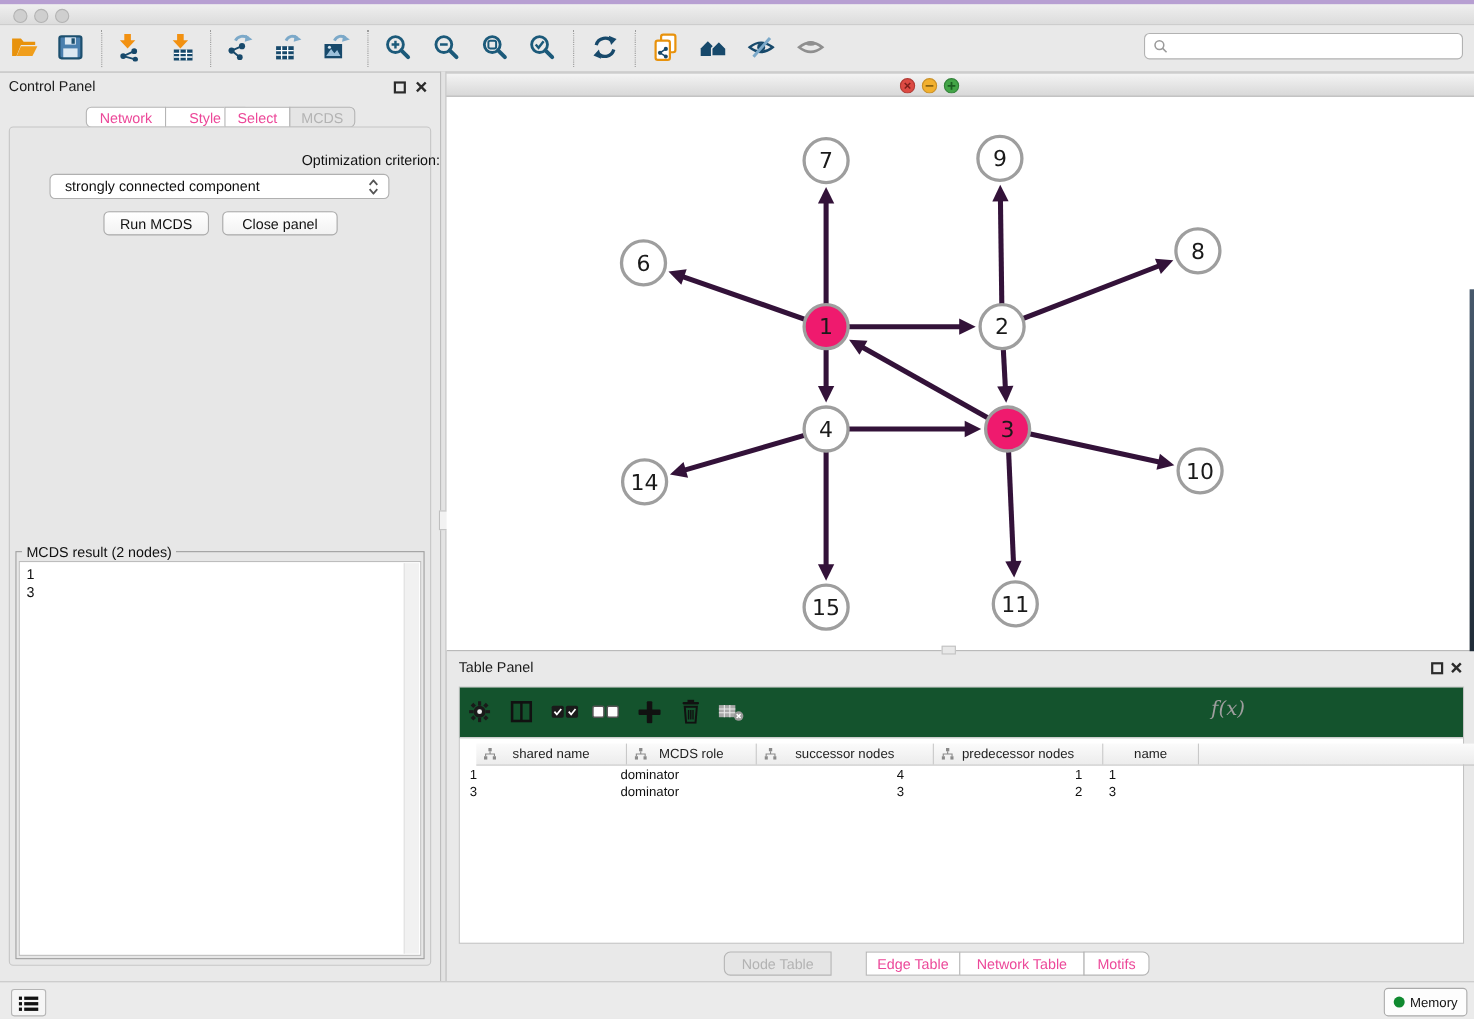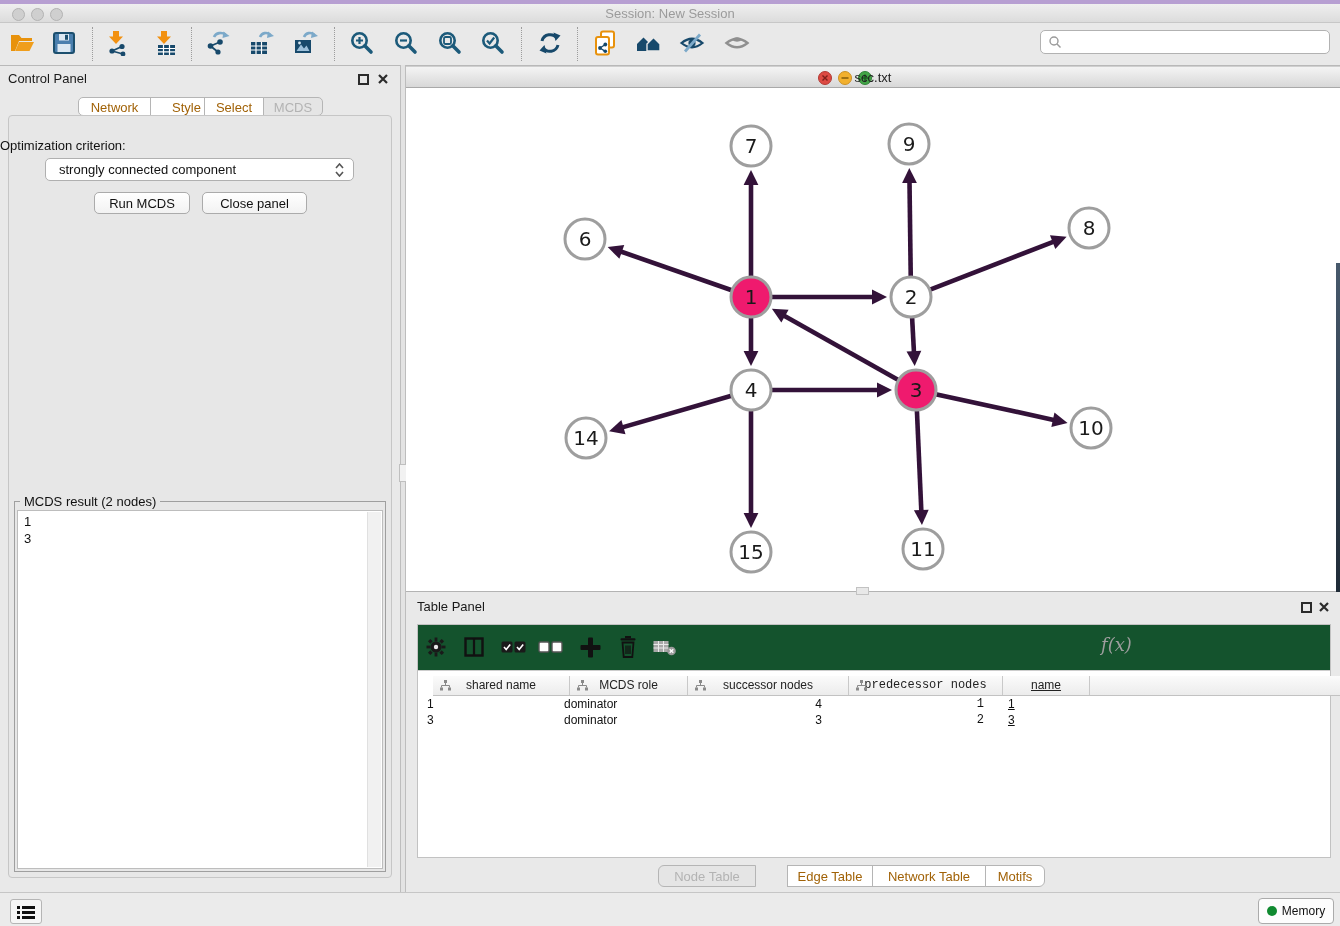--- a/index.html
+++ b/index.html
@@ -22,25 +22,25 @@
         padding:0;display:flex;align-items:center;justify-content:center;cursor:default;}
   .tsep{position:absolute;top:4px;height:34px;width:0;border-left:1px dotted #9c9c9c;}
   #searchbox{position:absolute;left:1040px;top:7px;width:290px;height:24px;background:#fff;
              border:1px solid #b2b2b2;border-radius:5px;box-sizing:border-box;display:flex;align-items:center;}
   #searchbox input{border:none;outline:none;flex:1;font-size:12px;background:transparent;
                    font-family:"Liberation Sans",sans-serif;}
   
   #cp-header-title{left:8px;top:71px;font-size:13px;color:#1a1a1a;}
   .panel-float{width:11px;height:11px;border:2px solid #2b2b2b;box-sizing:border-box;background:transparent;}
   .tabs .tab{position:absolute;top:0;height:19px;line-height:19px;text-align:center;font-size:13px;
-             background:#fff;border:1px solid #b5b5b5;box-sizing:border-box;color:#a16207;}
+             background:#fff;border:1px solid #b5b5b5;box-sizing:border-box;color:#ec4899;}
   .tab.active{background:#e5e5e5;color:#b3b3b3;}
   #cp-box{left:8px;top:115px;width:384px;height:763px;background:#e7e7e7;
           border:1px solid #c6c6c6;border-radius:4px;box-sizing:border-box;}
-  #opt-label{left:0;top:138px;width:400px;text-align:left;font-size:13px;color:#111;}
+  #opt-label{left:0;top:138px;width:400px;text-align:right;font-size:13px;color:#111;}
   #dropdown{left:45px;top:158px;width:309px;height:23px;background:#fff;border:1px solid #b0b0b0;
             border-radius:5px;box-sizing:border-box;font-size:13px;line-height:21px;padding-left:13px;color:#111;}
   .cbtn{position:absolute;top:192px;height:22px;background:linear-gradient(#ffffff,#f2f2f2);
         border:1px solid #ababab;border-radius:5px;box-sizing:border-box;
         font-size:13px;text-align:center;line-height:20px;color:#111;}
   #fieldset{left:14px;top:501px;width:372px;height:371px;border:1px solid #9f9f9f;box-sizing:border-box;}
   #fieldset-label{left:20px;top:494px;background:#e7e7e7;padding:0 4px;font-size:13px;color:#111;}
   #result-area{left:17px;top:510px;width:366px;height:359px;background:#fff;border:1px solid #bdbdbd;
                box-sizing:border-box;}
   #result-area pre{margin:0;padding:2px 0 0 6px;font-family:"Liberation Sans",sans-serif;
@@ -68,21 +68,21 @@
   #tp-toolbar{position:absolute;left:0;top:0;width:912px;height:45px;background:#14532d;
               border-bottom:1px solid #cdcdcd;}
   .tpbtn{position:absolute;top:6px;width:32px;height:32px;border:none;background:transparent;
          display:flex;align-items:center;justify-content:center;padding:0;}
   #tp-header{position:absolute;left:15px;top:51px;width:912px;height:19px;
              background:linear-gradient(#fbfbfb,#ececec);border-bottom:1px solid #c2c2c2;
              display:flex;}
   .hcell{position:relative;height:19px;border-right:1px solid #c9c9c9;box-sizing:border-box;
          font-size:12px;color:#222;text-align:center;line-height:19px;}
   .hicon{position:absolute;left:7px;top:4px;}
-  .c0{width:137px;} .c1{width:118px;} .c2{width:161px;} .c3{width:154px;font-family:Liberation Mono, monospace;} .c4{width:87px;text-decoration:underline;}
+  .c0{width:137px;} .c1{width:118px;} .c2{width:161px;} .c3{width:154px;} .c4{width:87px;}
   #tp-rows{position:absolute;left:0;top:71px;width:912px;}
   .trow{display:flex;height:16px;}
   .tcell{font-size:12px;color:#111;line-height:16px;box-sizing:border-box;white-space:nowrap;}
   .tcell.c0{padding-left:9px;} .tcell.c1{padding-left:9px;}
   .tcell.c2{text-align:right;padding-right:12px;} .tcell.c3{text-align:right;padding-right:4px;}
   .tcell.c4{padding-left:20px;}
   
   #bottom-tabs .tab{height:22px;line-height:22px;font-size:13px;}
   
   #statusbar{left:0;top:892px;width:1340px;height:34px;background:#ebebeb;border-top:1px solid #c6c6c6;padding-left:28px;}
@@ -94,21 +94,20 @@
   #memory-dot{width:10px;height:10px;border-radius:50%;background:#108a30;}
 </style>
 </head>
 <body>
 
 <div class="abs" id="desktop-edge"></div>
 <div class="abs" id="titlebar">
   <div class="tl" style="left:12px"></div>
   <div class="tl" style="left:31px"></div>
   <div class="tl" style="left:50px"></div>
-  <div class="title">Session: New Session</div>
 </div>
 
 <div class="abs" id="toolbar">
   <button class="tbtn" style="left:5px">
     <svg width="26" height="26" viewBox="0 0 26 26">
       <path d="M2 5 h8 l2.5 3 H23 v3 H10 L6 21 H2 Z" fill="#e8920c"></path>
       <path d="M10 12 H25 L20.5 21 H6.2 Z" fill="#f09e1c"></path>
     </svg>
   </button>
   <button class="tbtn" style="left:47px">
@@ -279,21 +278,20 @@
 
 <div class="abs" id="net-titlebar">
   <svg style="position:absolute;left:412px;top:4px" width="62" height="14" viewBox="0 0 62 14">
     <circle cx="7" cy="7" r="6.5" fill="#dd4a43" stroke="#b23a34" stroke-width="1"></circle>
     <path d="M4.5 4.5 L9.5 9.5 M9.5 4.5 L4.5 9.5" stroke="#7e1f1b" stroke-width="1.4"></path>
     <circle cx="27" cy="7" r="6.5" fill="#f2b02e" stroke="#cb9126" stroke-width="1"></circle>
     <path d="M23.5 7 h7" stroke="#8a6310" stroke-width="1.6"></path>
     <circle cx="47" cy="7" r="6.5" fill="#43a547" stroke="#328339" stroke-width="1"></circle>
     <path d="M47 3.5 v7 M43.5 7 h7" stroke="#1c5e22" stroke-width="1.6"></path>
   </svg>
-  <div id="net-title">scc.txt</div>
 </div>
 <div class="abs" id="net-canvas">
   <svg id="graph-svg" width="934" height="504">
       <line x1="345" y1="203" x2="345" y2="95" stroke="#331239" stroke-width="4.6"></line>
       <polygon points="345,82 352.4,97 337.6,97" fill="#331239"></polygon>
       <line x1="339.3357867472776" y1="207.02093753820543" x2="213.9293150584546" y2="163.2042185143998" stroke="#331239" stroke-width="4.6"></line>
       <polygon points="201.65685301088945,158.91624984717825 218.25822984557533,156.87804298997372 213.3765424398154,170.84976901335557" fill="#331239"></polygon>
       <line x1="351" y1="209" x2="468" y2="209" stroke="#331239" stroke-width="4.6"></line>
       <polygon points="481,209 466,216.4 466,201.6" fill="#331239"></polygon>
       <line x1="345" y1="215" x2="345" y2="265" stroke="#331239" stroke-width="4.6"></line>

